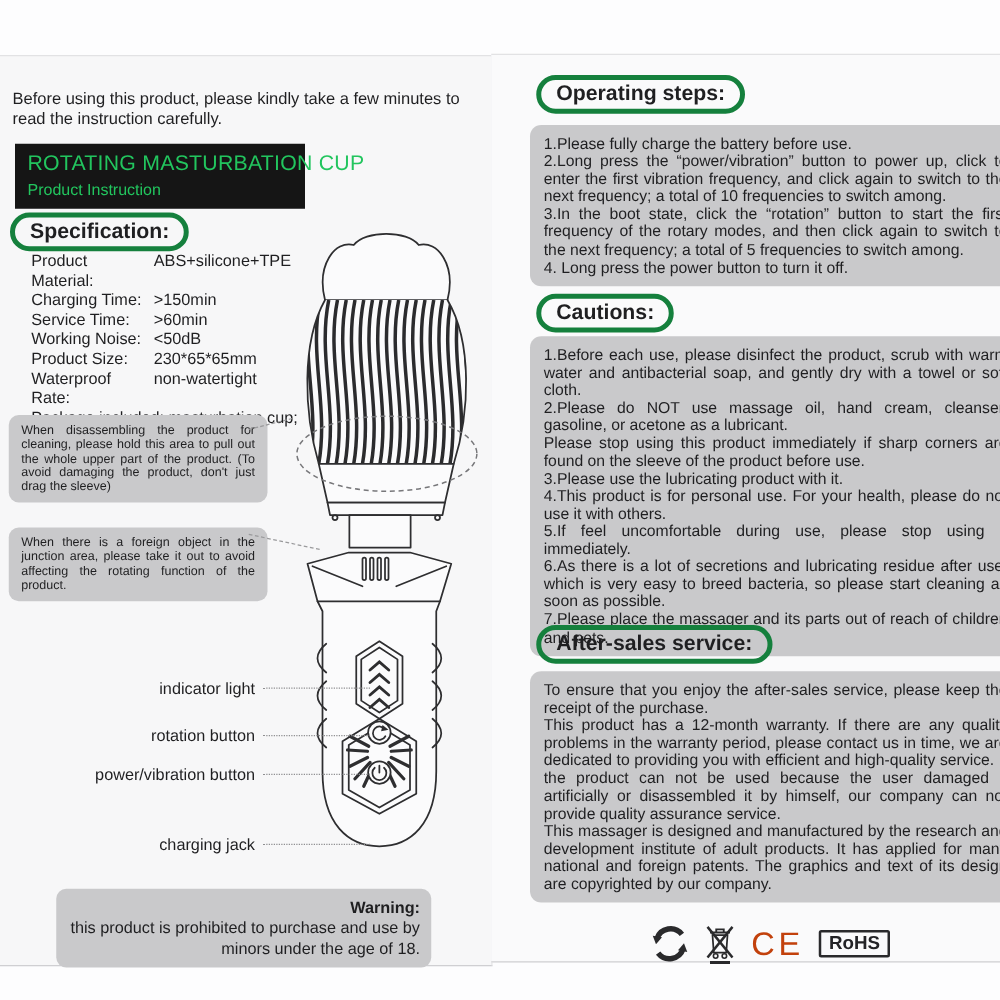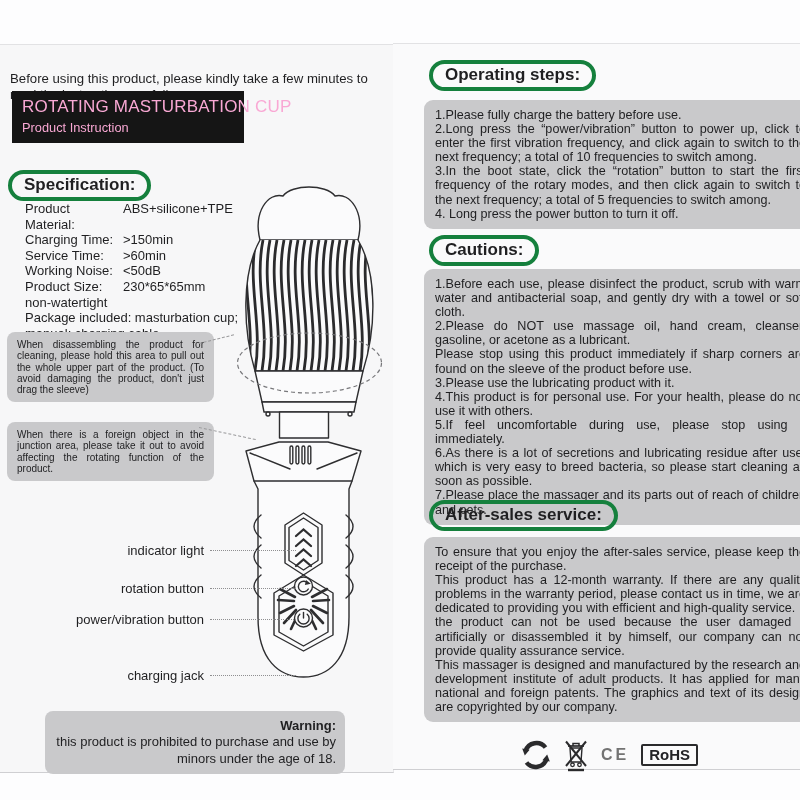--- a/index.html
+++ b/index.html
@@ -7,21 +7,21 @@
     width:800px;height:800px;position:relative;overflow:hidden;
     background:#fdfdfe;color:#1f1f21;
     font-family:"Liberation Sans",sans-serif;
     -webkit-font-smoothing:antialiased;
   }
   .page{position:absolute;background:#f7f7f8;border-top:1px solid #e2e2e4;border-bottom:1px solid #cfcfd2}
   .page-left{left:0;top:44px;width:393px;height:727px;border-right:1px solid #e6e6e8}
   .page-right{left:393px;top:43px;width:407px;height:725px;background:#fafafb}
   .abs{position:absolute}
   .intro{left:10px;top:13px;width:374px;font-size:13.2px;line-height:1.16}
-  .titlebox{left:12px;top:46px;width:212px;background:#151515;color:#f9a8d4;padding:6px 10px 8px}
+  .titlebox{left:12px;top:70px;width:212px;background:#151515;color:#22c55e;padding:6px 10px 8px}
   .titlebox .t{font-size:17px;letter-spacing:.2px;white-space:nowrap}
   .titlebox .s{font-size:12.8px;margin-top:3px}
   .pill{display:inline-block;border:4px solid #15803d;border-radius:16px;padding:1px 12px 2px;
         font-weight:bold;font-size:17px;background:transparent;white-space:nowrap}
   .spec{left:25px;top:156px;width:252px;font-size:13px;line-height:1.2}
   .spec-row{display:flex}
   .spec-label{width:98px;flex:none}
   .graybox{background:#c9c9cb;border-radius:9px;padding:8px 11px;font-size:12.6px;line-height:1.12;text-align:justify}
   .graybox p{margin:0}
   .callout{position:absolute;background:#c9c9cb;border-radius:8px;padding:7px 10px;width:187px;
@@ -29,21 +29,21 @@
   .warn{left:45px;top:666px;width:282px;background:#c9c9cb;border-radius:8px;padding:7px 9px;
         text-align:right;font-size:13px;line-height:1.25}
   .warn .wh{font-weight:bold}
   .dev-label{position:absolute;display:flex;align-items:center;font-size:13px;height:18px;left:18px;width:278px}
   .dev-label .txt{flex:1;text-align:right;white-space:nowrap}
   .leader{width:86px;border-top:1.6px dotted #8f8f91;margin-left:6px;flex:none}
   .dash-leader{position:absolute;border-top:1.5px dashed #9a9a9c;transform-origin:left center}
   .rp-pill{left:36px}
   .rp-box{left:31px;width:371px}
   .certs{position:absolute;left:128px;top:694px;display:flex;align-items:center;gap:12px}
-  .ce{font-size:16px;font-weight:bold;letter-spacing:3px;color:#737373}
+  .ce{font-size:26px;font-weight:normal;letter-spacing:3px;color:#c2410c}
   .rohs{border:2px solid #2a2a2c;border-radius:2px;padding:0 6px 1px;font-weight:bold;font-size:15px;color:#232326}
   svg{display:block}
   .ln{stroke:#2e2e30;fill:none;stroke-width:1.4;stroke-linejoin:round;stroke-linecap:round}
   .fill{fill:#fbfbfc}
 </style>
 </head>
 <body>
 
 <div class="page page-left">
 
@@ -71,20 +71,21 @@
     </div>
     <div class="spec-row">
       <span class="spec-label">Working Noise:</span>
       <span>&lt;50dB</span>
     </div>
     <div class="spec-row">
       <span class="spec-label">Product Size:</span>
       <span>230*65*65mm</span>
     </div>
     <div class="spec-row">
+      <span class="spec-label">Waterproof Rate:</span>
       <span>non-watertight</span>
     </div>
     <div>Package included: masturbation cup; manual; charging cable</div>
   </div>
 
   <svg class="abs" style="left:222px;top:133px" width="175" height="265" viewBox="0 0 175 265">
     <defs>
       <clipPath id="barrelClip">
         <path d="M38,62 C19,96 21,152 33,193 L141,193 C154,152 156,96 136,62 Z"></path>
       </clipPath>

